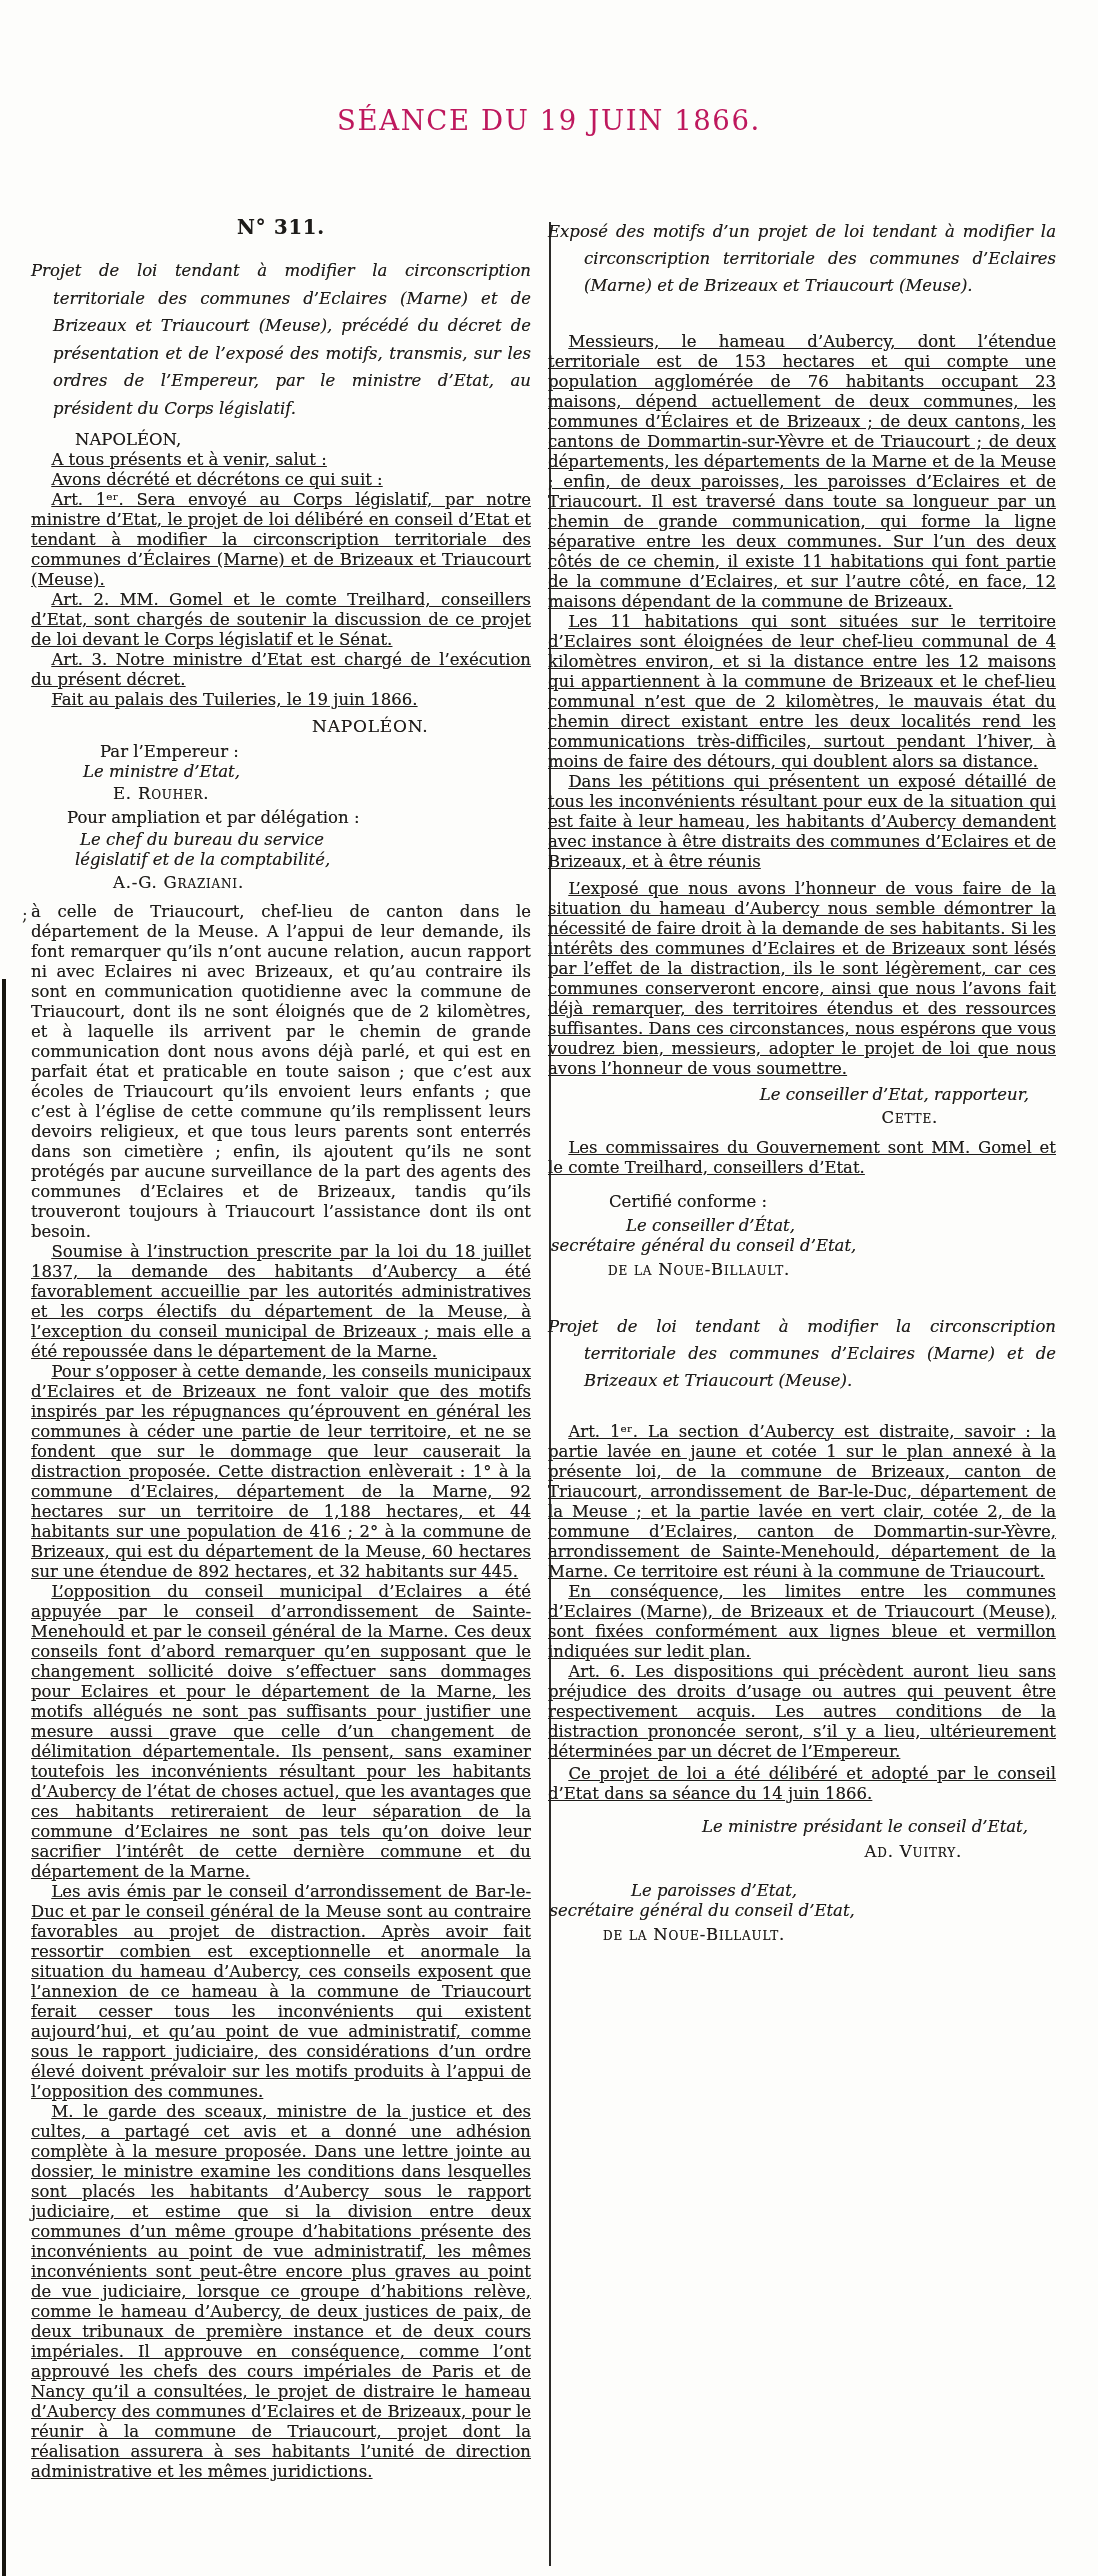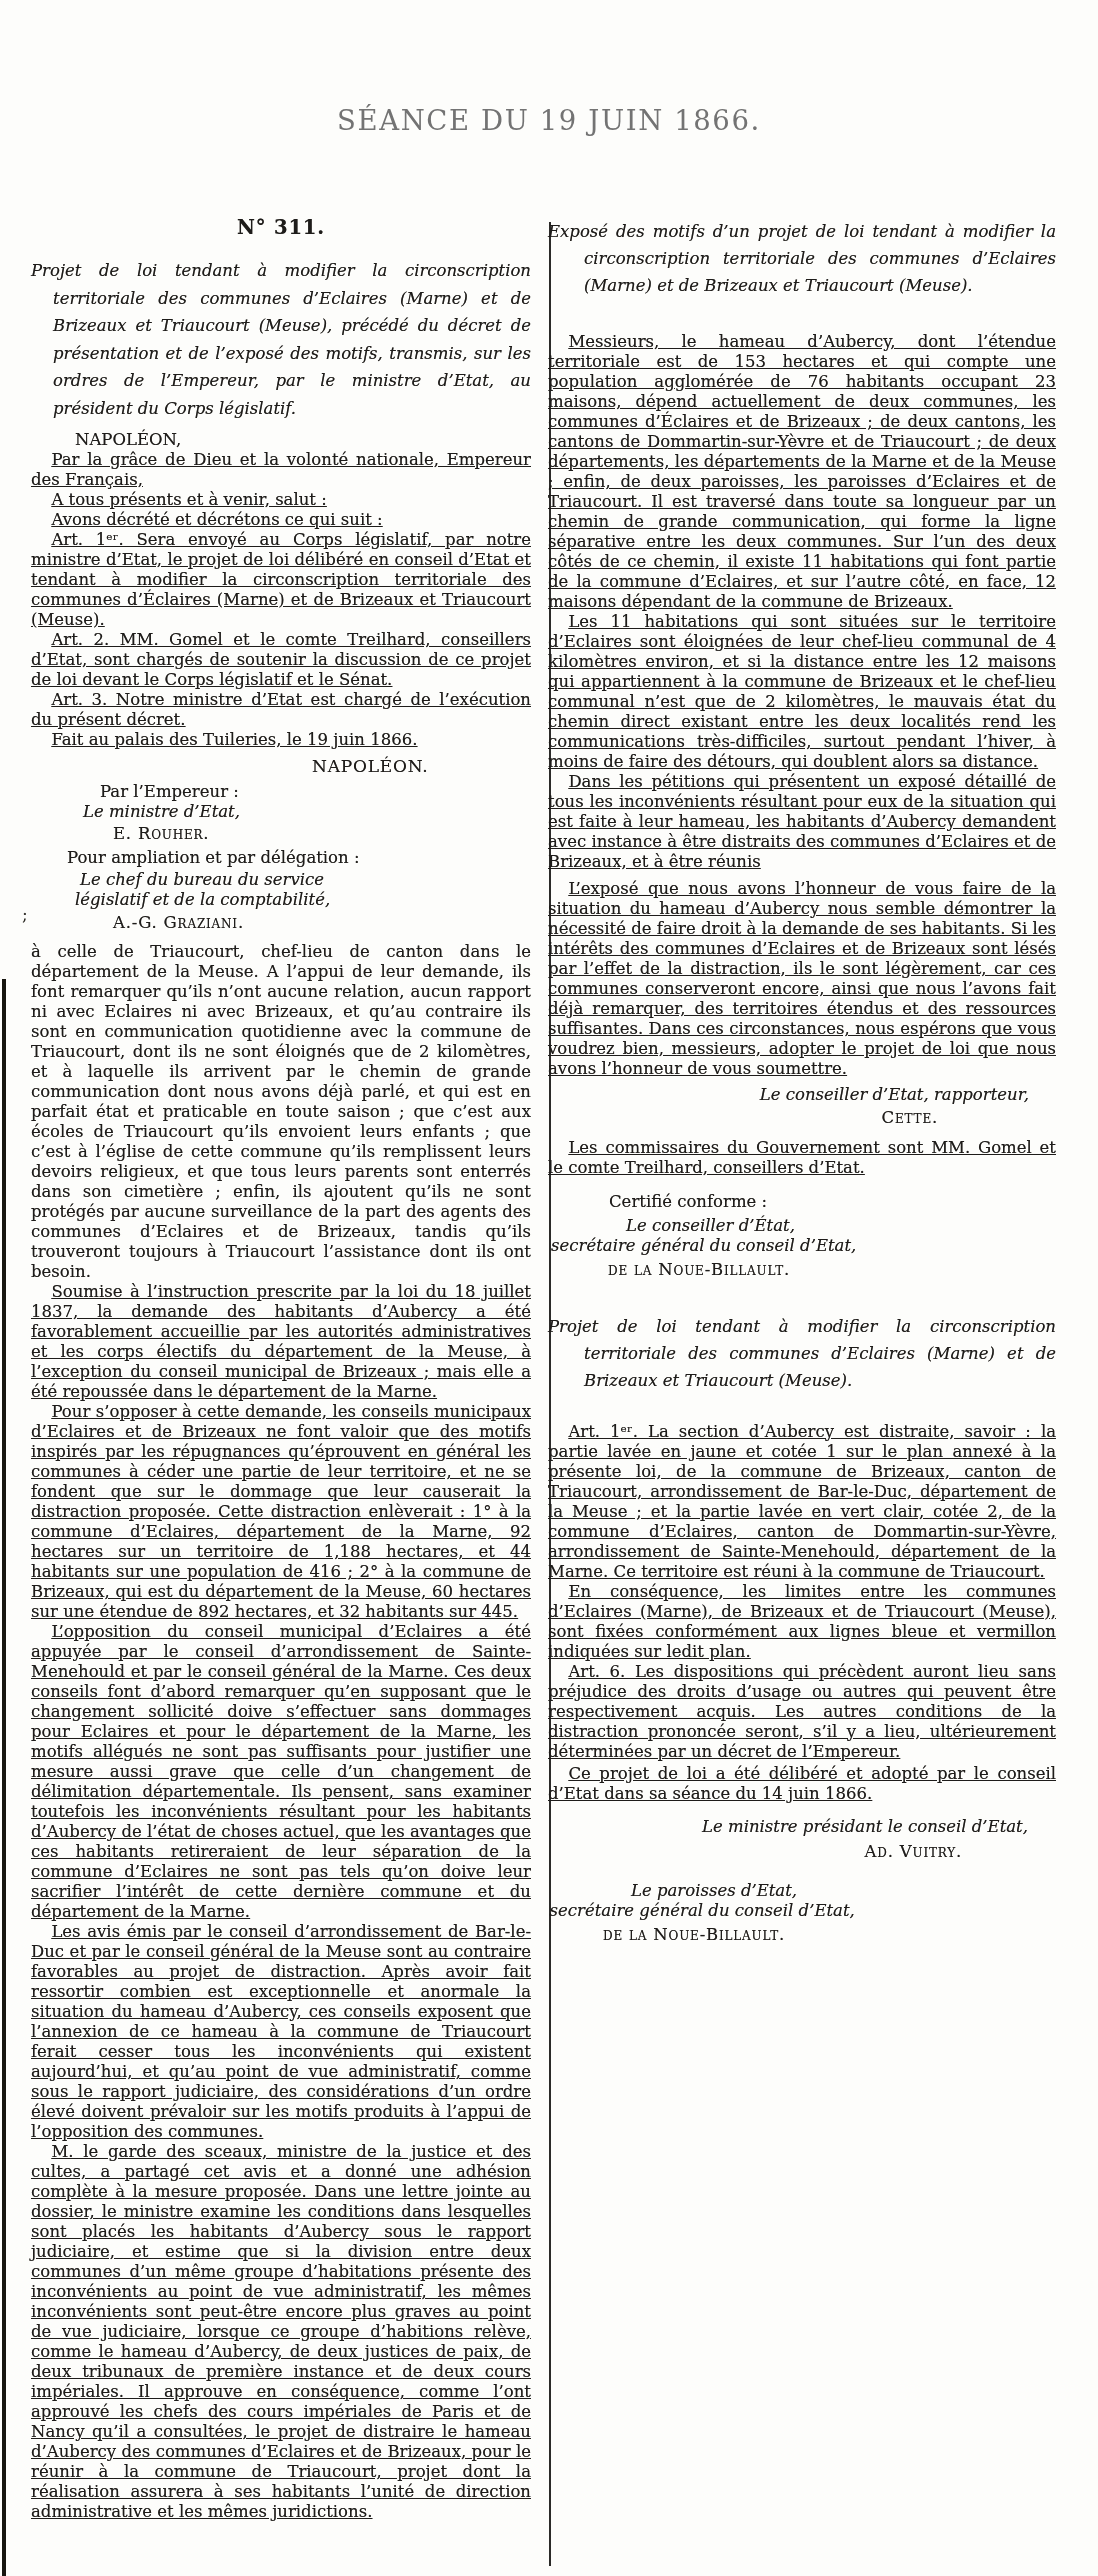--- a/index.html
+++ b/index.html
@@ -18,21 +18,21 @@
   .page-title {
     position: absolute;
     top: 104px;
     left: 0;
     width: 1098px;
     margin: 0;
     text-align: center;
     font-size: 27.5px;
     font-weight: 400;
     letter-spacing: 1.6px;
-    color: #737373;
+    color: #be185d;
   }
   .divider {
     position: absolute;
     left: 549px;
     top: 222px;
     width: 1.6px;
     height: 2344px;
     background: #2b2a28;
   }
   .edge-line {
@@ -134,21 +134,20 @@
 
   <div class="divider"></div>
   <div class="edge-line"></div>
   <div class="stray">;</div>
 
   <section class="col col-left">
     <p class="body doc-number">N° 311.</p>
     <p class="body intro">Projet de loi tendant à modifier la circonscription territoriale des communes d’Eclaires (Marne) et de Brizeaux et Triaucourt (Meuse), précédé du décret de présentation et de l’exposé des motifs, transmis, sur les ordres de l’Empereur, par le ministre d’Etat, au président du Corps législatif.</p>
 
     <p class="body ind2">NAPOLÉON,</p>
-    <p class="body ind">Par la grâce de Dieu et la volonté nationale, Empereur des Français,</p>
     <p class="body ind">A tous présents et à venir, salut :</p>
     <p class="body ind">Avons décrété et décrétons ce qui suit :</p>
     <p class="body ind">Art. 1ᵉʳ. Sera envoyé au Corps législatif, par notre ministre d’Etat, le projet de loi délibéré en conseil d’Etat et tendant à modifier la circonscription territoriale des communes d’Éclaires (Marne) et de Brizeaux et Triaucourt (Meuse).</p>
     <p class="body ind">Art. 2. MM. Gomel et le comte Treilhard, conseillers d’Etat, sont chargés de soutenir la discussion de ce projet de loi devant le Corps législatif et le Sénat.</p>
     <p class="body ind">Art. 3. Notre ministre d’Etat est chargé de l’exécution du présent décret.</p>
     <p class="body ind">Fait au palais des Tuileries, le 19 juin 1866.</p>
 
     <p class="body l-nap">NAPOLÉON.</p>
     <p class="body l-pe">Par l’Empereur :</p>
     <p class="body italic l-min">Le ministre d’Etat,</p>

